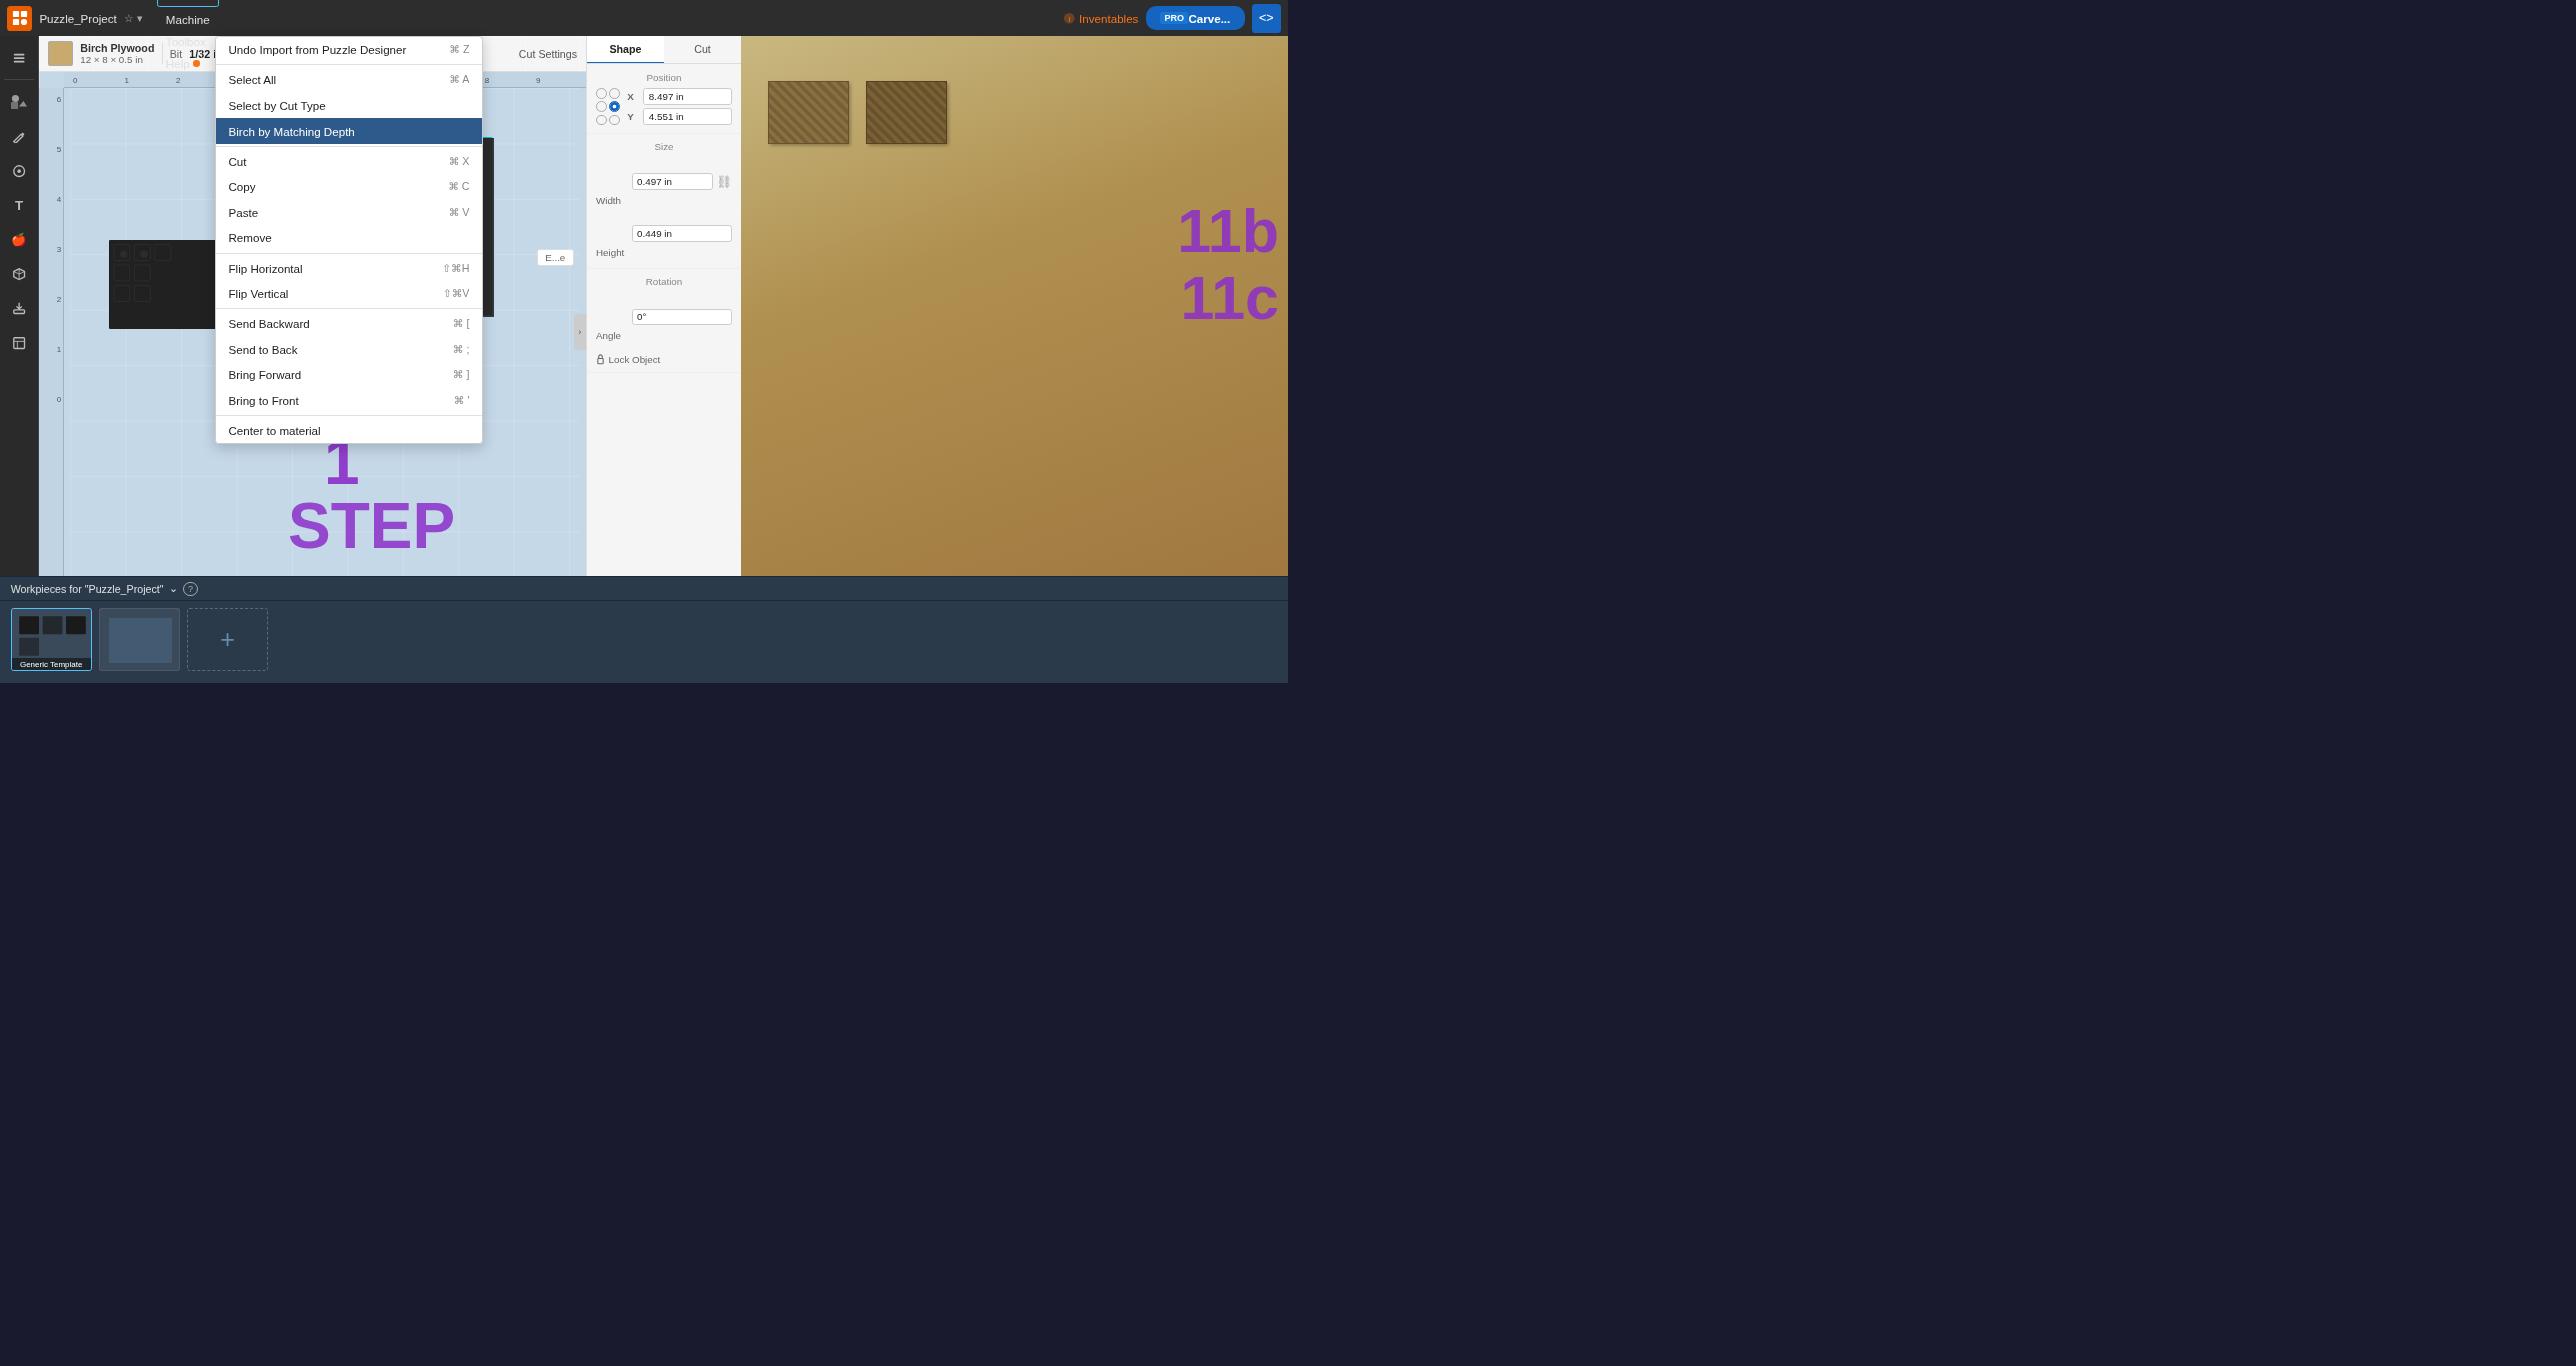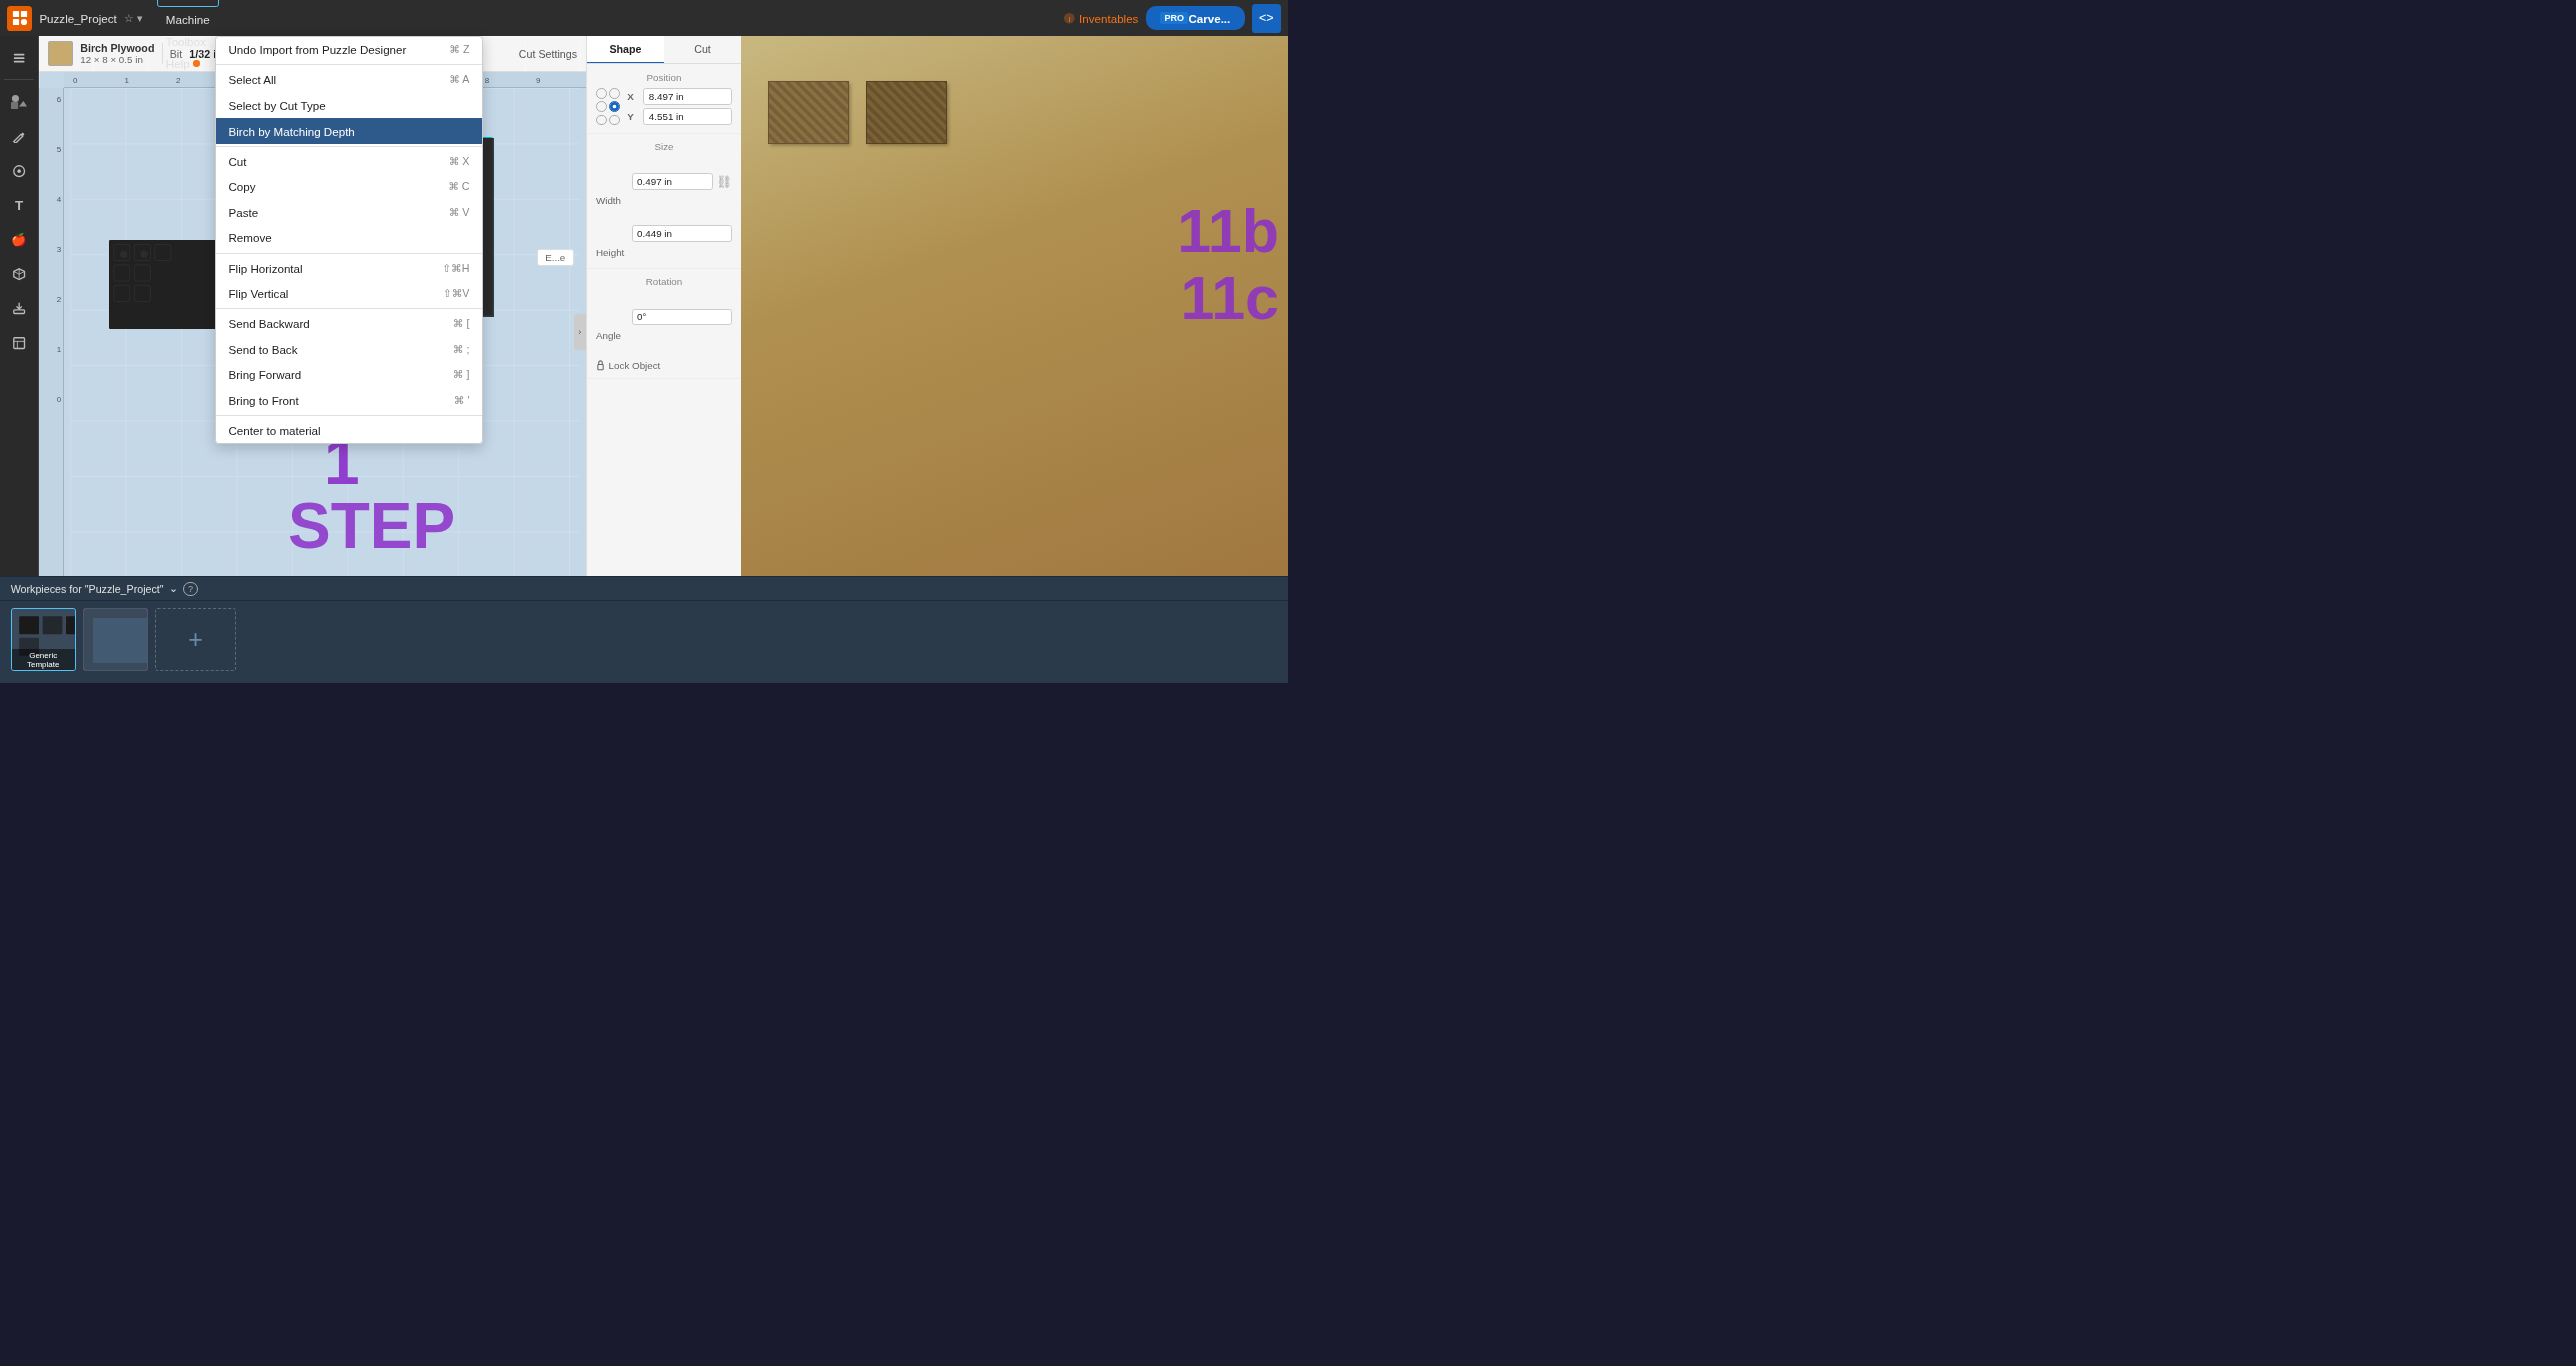--- a/index.html
+++ b/index.html
@@ -53,31 +53,31 @@
     .radio-dot { width: 10.7px; height: 10.7px; border-radius: 50%; border: 1.3px solid #aaa; cursor: pointer; }
     .radio-dot.active { border-color: #1565c0; background: white; box-shadow: inset 0 0 0 2.7px #1565c0; }
     .coord-row { display: flex; align-items: center; gap: 3.6px; font-size: 9.8px; }
     .coord-label { width: 12.5px; color: #666; font-weight: 600; }
     .coord-val { background: white; border: 0.9px solid #ccc; border-radius: 2.7px; padding: 1.8px 4.5px; font-size: 9.8px; color: #222; flex: 1; }
     .size-row { display: flex; align-items: center; gap: 3.6px; font-size: 9.8px; margin-bottom: 2.7px; }
     .size-label { width: 32px; color: #666; margin-top: 38px; }
     .size-val { background: white; border: 0.9px solid #ccc; border-radius: 2.7px; padding: 1.8px 4.5px; font-size: 9.8px; color: #222; flex: 1; }
     .link-icon { font-size: 12.5px; color: #999; cursor: pointer; }
     .rotation-row { display: flex; align-items: center; gap: 3.6px; font-size: 9.8px; }
-    .lock-row { display: flex; align-items: center; gap: 3.6px; font-size: 9.8px; color: #666; margin-top: 19px; text-align: right; }
+    .lock-row { display: flex; align-items: center; gap: 3.6px; font-size: 9.8px; color: #666; margin-top: 13px; text-align: right; }
     
     
     .preview-area { flex: 1; background: #d4c5a0; position: relative; overflow: hidden; }
     .preview-3d { width: 100%; height: 100%; background: linear-gradient(135deg, #c8b887 0%, #b5a070 100%); position: relative; }
     
     
     .bottom-bar { height: 107px; background: #2a3a4a; border-top: 0.9px solid #1a2a3a; display: flex; flex-direction: column; }
     .bottom-bar-header { padding: 4.5px 10.7px; display: flex; align-items: center; gap: 5.4px; color: #e0e0e0; font-size: 10.7px; border-bottom: 0.9px solid #1a2a3a; }
     .workpieces-row { display: flex; gap: 7.2px; padding: 7.2px 10.7px; overflow-x: auto; }
-    .workpiece-thumb { width: 65px; height: 63px; background: #ec4899; border: 0.9px solid #4a5a6a; border-radius: 2.7px; flex-shrink: 0; overflow: hidden; cursor: pointer; position: relative; }
+    .workpiece-thumb { width: 81px; height: 63px; background: #ec4899; border: 0.9px solid #4a5a6a; border-radius: 2.7px; flex-shrink: 0; overflow: hidden; cursor: pointer; position: relative; }
     .workpiece-thumb.active { border-color: #4fc3f7; }
     .workpiece-add { width: 81px; height: 63px; border: 1.3px dashed #5a6a7a; border-radius: 2.7px; display: flex; align-items: center; justify-content: center; color: #7a8a9a; font-size: 19.7px; cursor: pointer; flex-shrink: 0; }
     .thumb-label { position: absolute; bottom: 0; left: 0; right: 0; background: rgba(0,0,0,0.5); color: white; font-size: 8px; padding: 1.8px 3.6px; text-align: center; }
     
     
     .status-bar { height: 19.7px; background: #2a2a2a; display: flex; align-items: center; padding: 0 9px; gap: 10.7px; font-size: 9.8px; color: #aaa; border-top: 0.9px solid #444; }
     .unit-toggle { display: flex; align-items: center; gap: 3.6px; }
     .toggle-track { width: 27px; height: 14.3px; background: #4a4a4a; border-radius: 7.2px; position: relative; cursor: pointer; }
     .toggle-knob { width: 10.7px; height: 10.7px; background: white; border-radius: 50%; position: absolute; top: 1.8px; left: 1.8px; }
     .dropdown-menu { position: absolute; top: 36px; left: 215px; width: 268px; background: white; border: 0.9px solid #ccc; border-radius: 3.6px; box-shadow: 0 3.6px 14.3px rgba(0,0,0,0.2); z-index: 200; overflow: hidden; }

